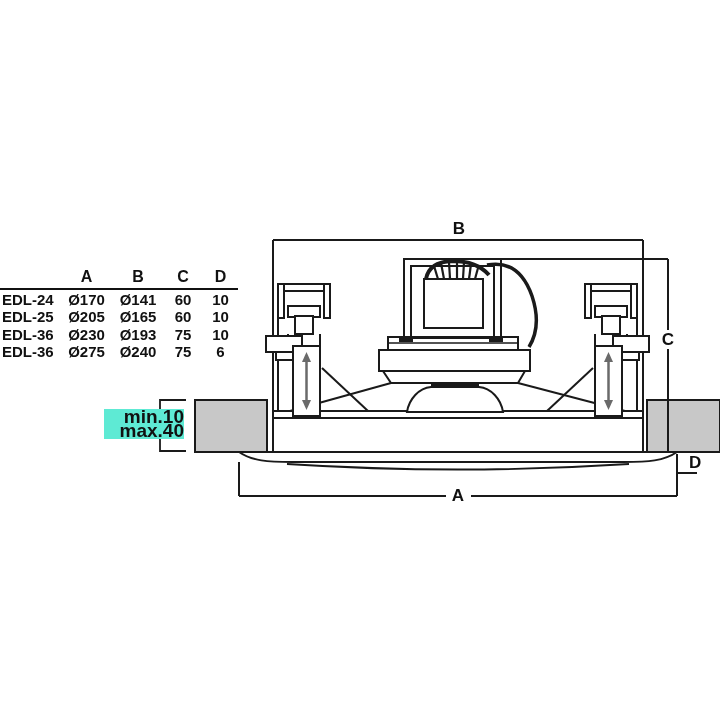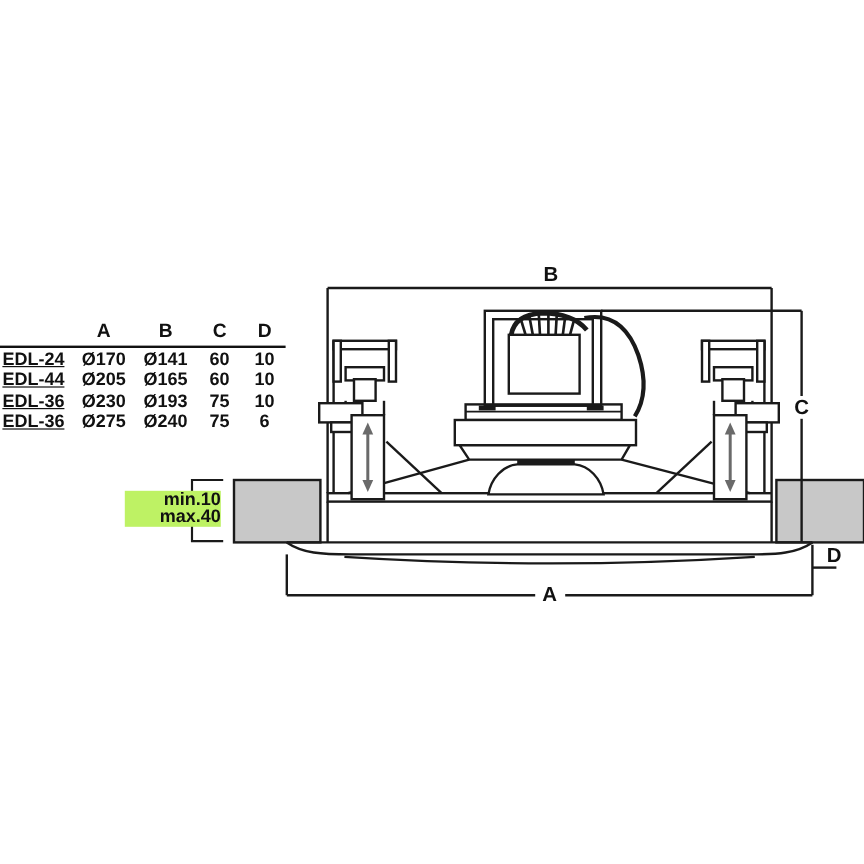--- a/index.html
+++ b/index.html
@@ -5,26 +5,26 @@
   html,body{margin:0;padding:0;background:#fff;}
   .stage{position:relative;width:720px;height:720px;background:#fff;overflow:hidden;
          font-family:"Liberation Sans",sans-serif;color:#111;}
   .stage svg{position:absolute;left:0;top:0;}
   svg text{font-family:"Liberation Sans",sans-serif;font-weight:700;fill:#111;font-size:17px;}
 
   
   .spec-table{position:absolute;left:0;top:265px;width:238px;font-weight:700;}
   .trow{display:grid;grid-template-columns:60px 53px 50px 40px 35px;align-items:end;height:17.5px;font-size:15px;}
   .trow.head{height:21px;font-size:16px;border-bottom:2.5px solid #111;padding-bottom:2px;}
-  .trow .model{text-align:left;padding-left:2px;text-decoration:underline;}
+  .trow .model{text-align:left;padding-left:2px;}
   .trow .val{text-align:center;}
 
   
   .ceiling-note{position:absolute;left:104px;top:409px;width:80px;text-align:right;
-                font-size:15px;line-height:14px;font-weight:700;background:#bef264;padding:1px 0;}
+                font-size:19px;line-height:14px;font-weight:700;background:#5eead4;padding:1px 0;}
 </style>
 </head>
 <body>
 
 <div class="stage">
 
   <svg width="720" height="720" viewBox="0 0 720 720">
     <g stroke="#1a1a1a" stroke-width="2" fill="none">
 
       <rect x="195" y="400" width="72" height="52" fill="#c8c8c8"></rect>
@@ -149,21 +149,21 @@
       <div class="val">D</div>
     </div>
     <div class="trow">
       <div class="model">EDL-24</div>
       <div class="val">Ø170</div>
       <div class="val">Ø141</div>
       <div class="val">60</div>
       <div class="val">10</div>
     </div>
     <div class="trow">
-      <div class="model">EDL-44</div>
+      <div class="model">EDL-25</div>
       <div class="val">Ø205</div>
       <div class="val">Ø165</div>
       <div class="val">60</div>
       <div class="val">10</div>
     </div>
     <div class="trow">
       <div class="model">EDL-36</div>
       <div class="val">Ø230</div>
       <div class="val">Ø193</div>
       <div class="val">75</div>

